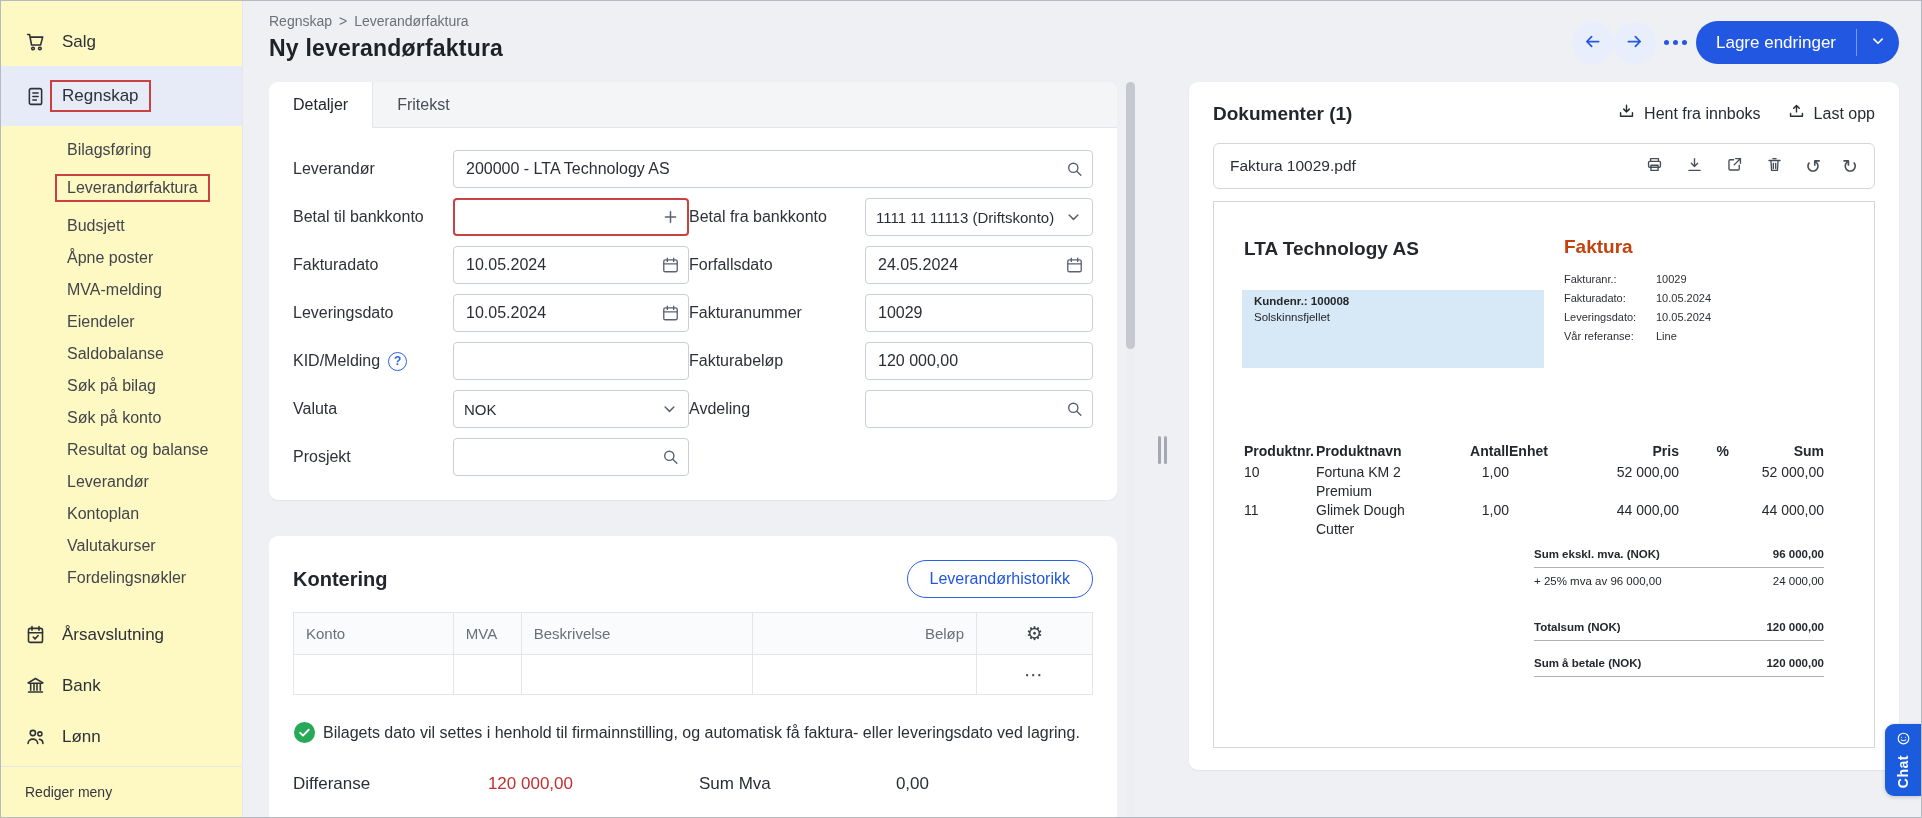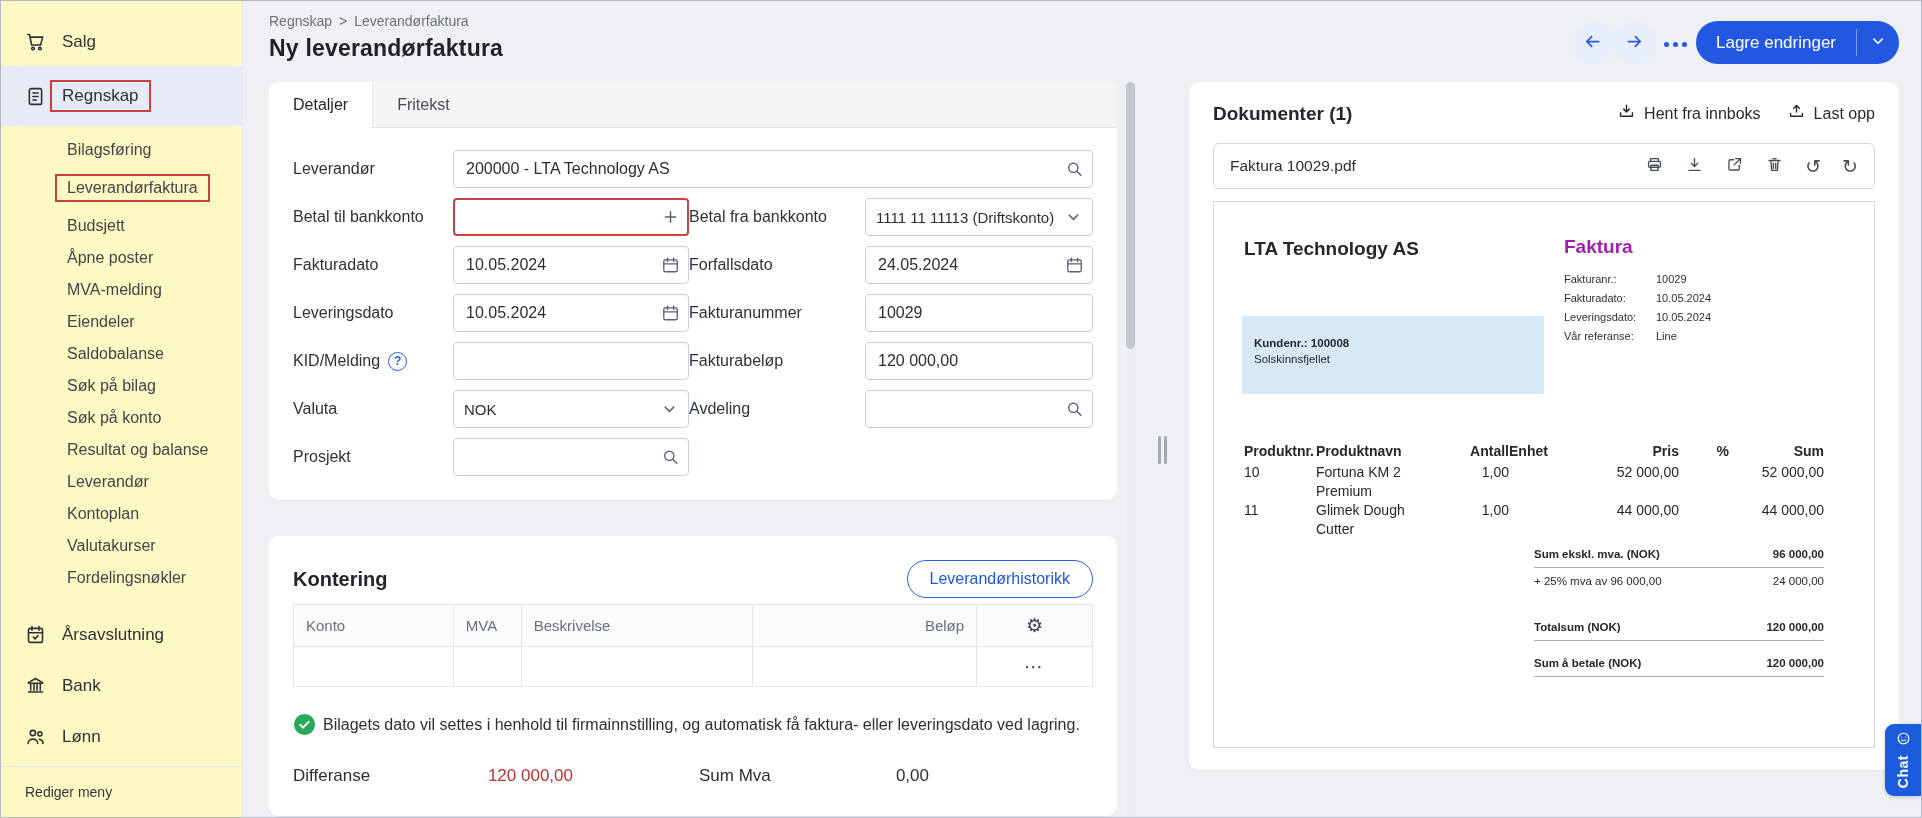--- a/index.html
+++ b/index.html
@@ -17,21 +17,21 @@
   .subnav-item{padding:8px 24px 8px 66px;font-size:16px;color:#41454c;cursor:pointer;line-height:16px}
   .tour-box{border:2px solid #cb4141;padding:4px 10px;margin-left:-12px;display:inline-block}
   .bottom-item{margin-top:2px}
   .sidebar-footer{margin-top:auto;border-top:1px solid #e4e7eb;padding:17px 24px;font-size:14px;color:#33373d;cursor:pointer}
 
   
   .main{flex:1;display:flex;flex-direction:column;padding:12px 22px 0 26px;min-width:0}
   .main-header{display:flex;justify-content:space-between;align-items:flex-start;margin-bottom:18px}
   .breadcrumb{font-size:14px;color:#6b7177;display:flex;gap:7px;align-items:center}
   .page-title{font-size:23px;font-weight:700;color:#1e2126;margin-top:6px;letter-spacing:.2px}
-  .header-actions{display:flex;align-items:flex-end;gap:0;margin-top:8px}
+  .header-actions{display:flex;align-items:center;gap:0;margin-top:8px}
   .circle-btn{width:42px;height:42px;border-radius:50%;background:#e8eefc;border:none;color:#2458e4;display:flex;align-items:center;justify-content:center;cursor:pointer}
   .circle-btn svg{width:21px;height:21px}
   .dots-btn{width:40px;height:40px;border:none;background:transparent;display:flex;align-items:center;justify-content:center;gap:4px;cursor:pointer}
   .dots-btn i{width:5px;height:5px;border-radius:50%;background:#2458e4;display:block}
   .save-split{display:flex;align-items:stretch;background:#2257e2;border-radius:22px;overflow:hidden;height:43px;cursor:pointer}
   .save-main{border:none;background:transparent;color:#fff;font-size:17px;font-weight:500;padding:0 20px;cursor:pointer;font-family:inherit}
   .save-sep{width:1px;background:rgba(255,255,255,.4);margin:8px 0}
   .save-caret{border:none;background:transparent;color:#fff;width:42px;display:flex;align-items:center;justify-content:center;cursor:pointer}
   .save-caret svg{width:18px;height:18px}
 
@@ -53,21 +53,21 @@
   .ficon{position:absolute;right:9px;top:50%;transform:translateY(-50%);color:#5a6270;display:flex;pointer-events:auto;cursor:pointer}
   .ficon svg{width:19px;height:19px}
   .select{height:38px;border:1px solid #c9cfd8;border-radius:4px;display:flex;align-items:center;padding:0 32px 0 10px;font-size:15px;color:#2b2e36;cursor:pointer;position:relative;background:#fff}
   .qmark{width:19px;height:19px;border:1.5px solid #2a62e6;border-radius:50%;color:#2a62e6;font-size:12px;font-weight:700;display:inline-flex;align-items:center;justify-content:center;line-height:1;cursor:pointer}
 
   
   .kontering-card{margin-top:36px;padding:24px 24px 30px 24px}
   .kontering-head{display:flex;justify-content:space-between;align-items:center}
   .kontering-title{font-size:20px;font-weight:600;color:#22252b}
   .history-btn{height:38px;padding:0 22px;border-radius:19px;border:1px solid #2a62e6;background:#fff;color:#2156e0;font-size:16px;cursor:pointer;font-family:inherit}
-  .ktable{width:100%;border-collapse:collapse;margin-top:6px}
+  .ktable{width:100%;border-collapse:collapse;margin-top:14px}
   .ktable th{border:1px solid #e2e5ea;background:#fafbfc;color:#6a7078;font-weight:400;font-size:15px;text-align:left;padding:9px 12px;height:38px}
   .ktable th.num{text-align:right}
   .ktable th.icon-col{text-align:center;width:116px}
   .ktable td{border:1px solid #e2e5ea;height:40px;padding:0 12px}
   .ktable .gear{font-size:19px;color:#3c4249;cursor:pointer}
   .ktable .row-ellipsis{text-align:center;color:#4c525a;font-size:19px;letter-spacing:2px;cursor:pointer}
   .col-konto{width:160px}.col-mva{width:68px}.col-beskrivelse{width:232px}.col-belop{width:224px}
   .info-line{display:flex;align-items:center;gap:7px;margin-top:26px;font-size:16px;color:#2b2f35}
   .check-badge{width:23px;height:23px;flex-shrink:0;display:flex}
   .kontering-footer{display:flex;align-items:center;margin-top:30px;font-size:17px;color:#2b2f35}
@@ -92,24 +92,24 @@
   .doc-link svg{width:19px;height:19px;color:#272b32}
   .file-row{margin-top:18px;height:46px;border:1px solid #d3d7dd;border-radius:6px;display:flex;align-items:center;justify-content:space-between;padding:0 16px}
   .file-name{font-size:15.5px;color:#2b2f36}
   .file-tools{display:flex;align-items:center;gap:21px}
   .tool-btn{border:none;background:transparent;color:#474e57;cursor:pointer;display:flex;align-items:center;justify-content:center;padding:0;font-size:19px;line-height:1}
   .tool-btn svg{width:19px;height:19px}
 
   .pdf{margin-top:12px;flex:1;border:1px solid #d3d7dd;background:#fff;position:relative;overflow:hidden}
   .pdf-company{position:absolute;left:30px;top:36px;font-size:19px;font-weight:700;color:#24272c}
   .pdf-right{position:absolute;left:350px;top:34px;right:40px}
-  .pdf-doctype{font-size:19px;font-weight:700;color:#a21caf;margin-bottom:12px}
+  .pdf-doctype{font-size:19px;font-weight:700;color:#c2410c;margin-bottom:12px}
   .meta-row{display:flex;font-size:11px;color:#2c2f34;line-height:19px}
   .meta-row .ml{width:92px}
-  .customer-box{position:absolute;left:28px;top:114px;width:302px;height:78px;background:#d7e9f6;padding:21px 12px;font-size:11.5px;color:#24272c}
+  .customer-box{position:absolute;left:28px;top:88px;width:302px;height:78px;background:#d7e9f6;padding:5px 12px;font-size:11.5px;color:#24272c}
   .cust-no{font-weight:700;margin-bottom:4px}
   .pdf-table{position:absolute;left:30px;right:50px;top:240px;font-size:14px;color:#24272c}
   .ptr{display:grid;grid-template-columns:72px 1fr 70px 60px 110px 50px 95px;line-height:19px}
   .ptr.head{font-weight:700;margin-bottom:2px}
   .ptr .r{text-align:right}
   .pdf-totals{position:absolute;left:320px;right:50px;top:344px;font-size:11.5px;color:#24272c}
   .trow{display:flex;justify-content:space-between;line-height:16px}
   .trow.bold{font-weight:700;border-bottom:1px solid #aab0b6;padding-bottom:5px}
   .trow.plain{margin-top:5px}
   .trow.total{margin-top:30px}

